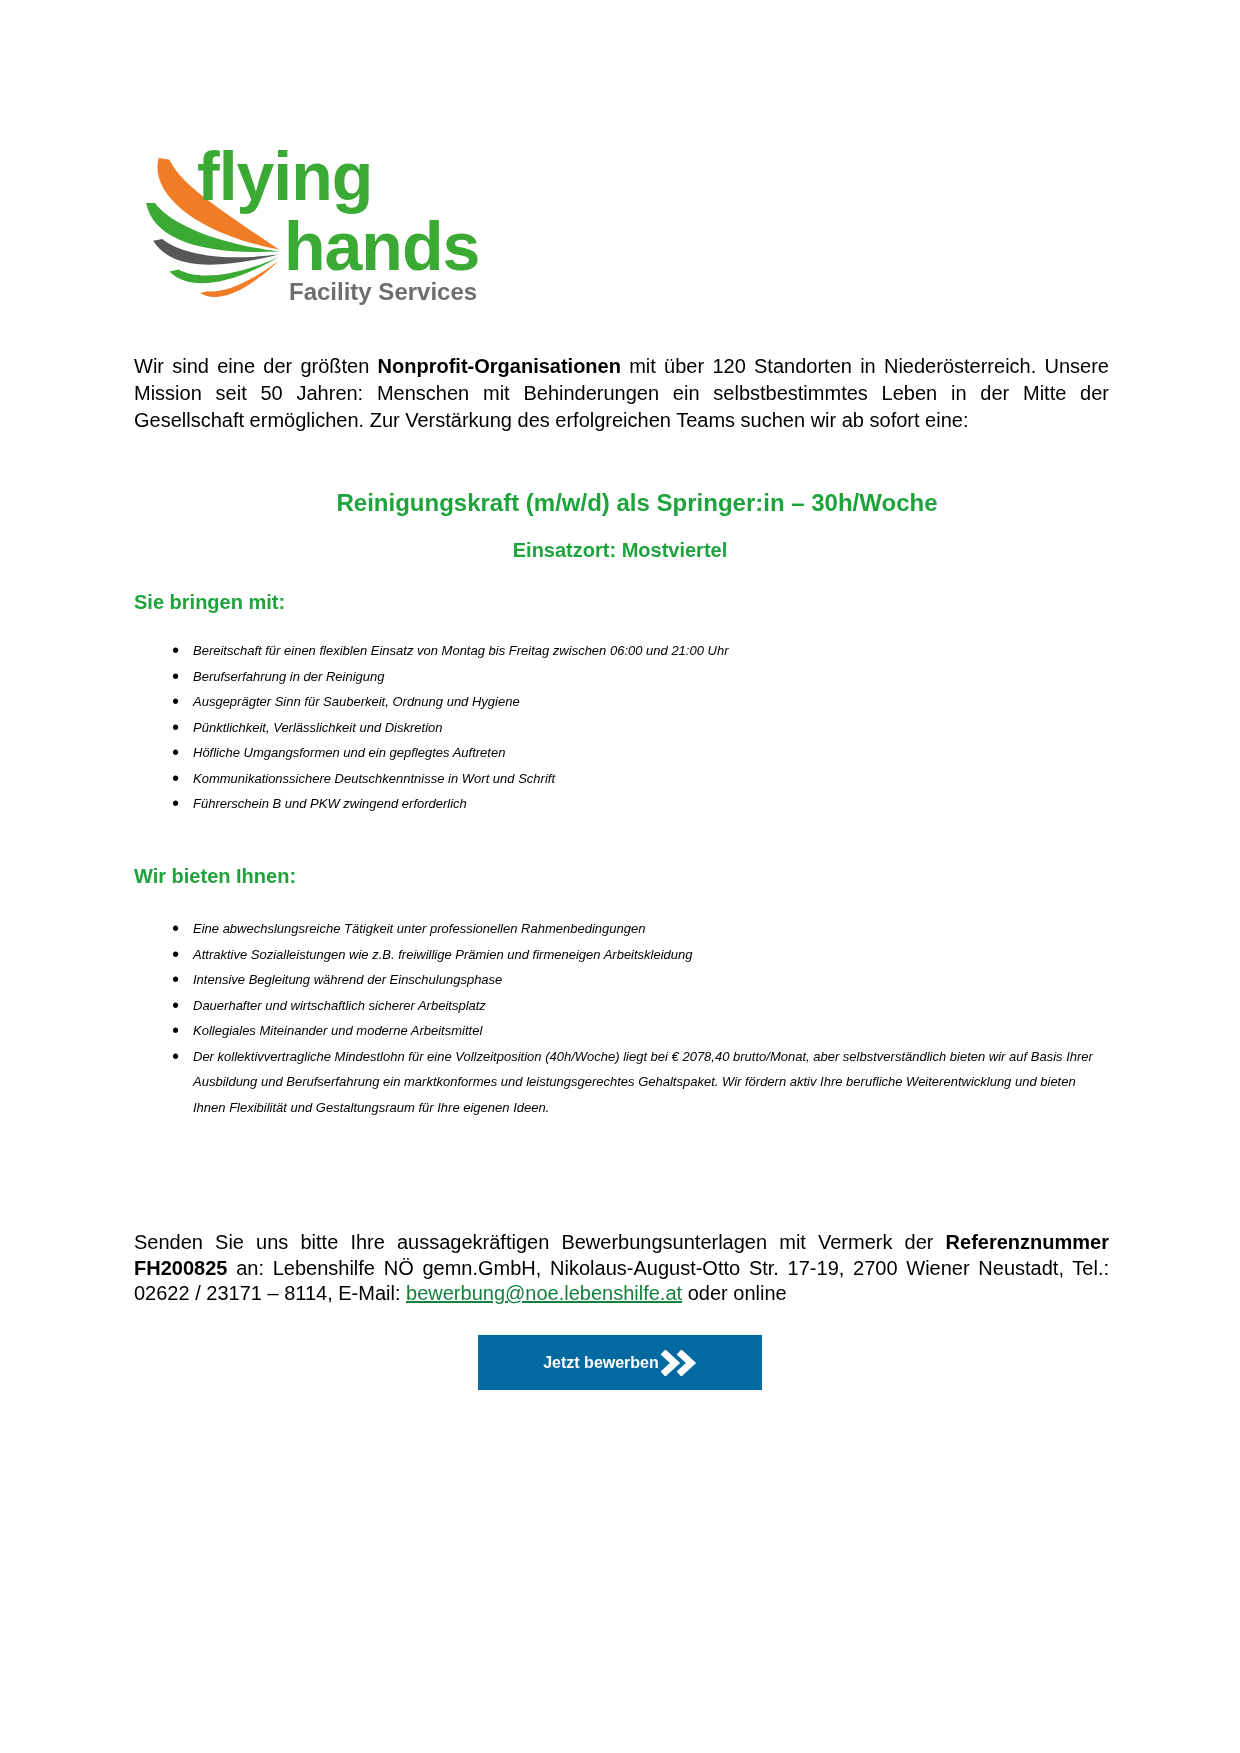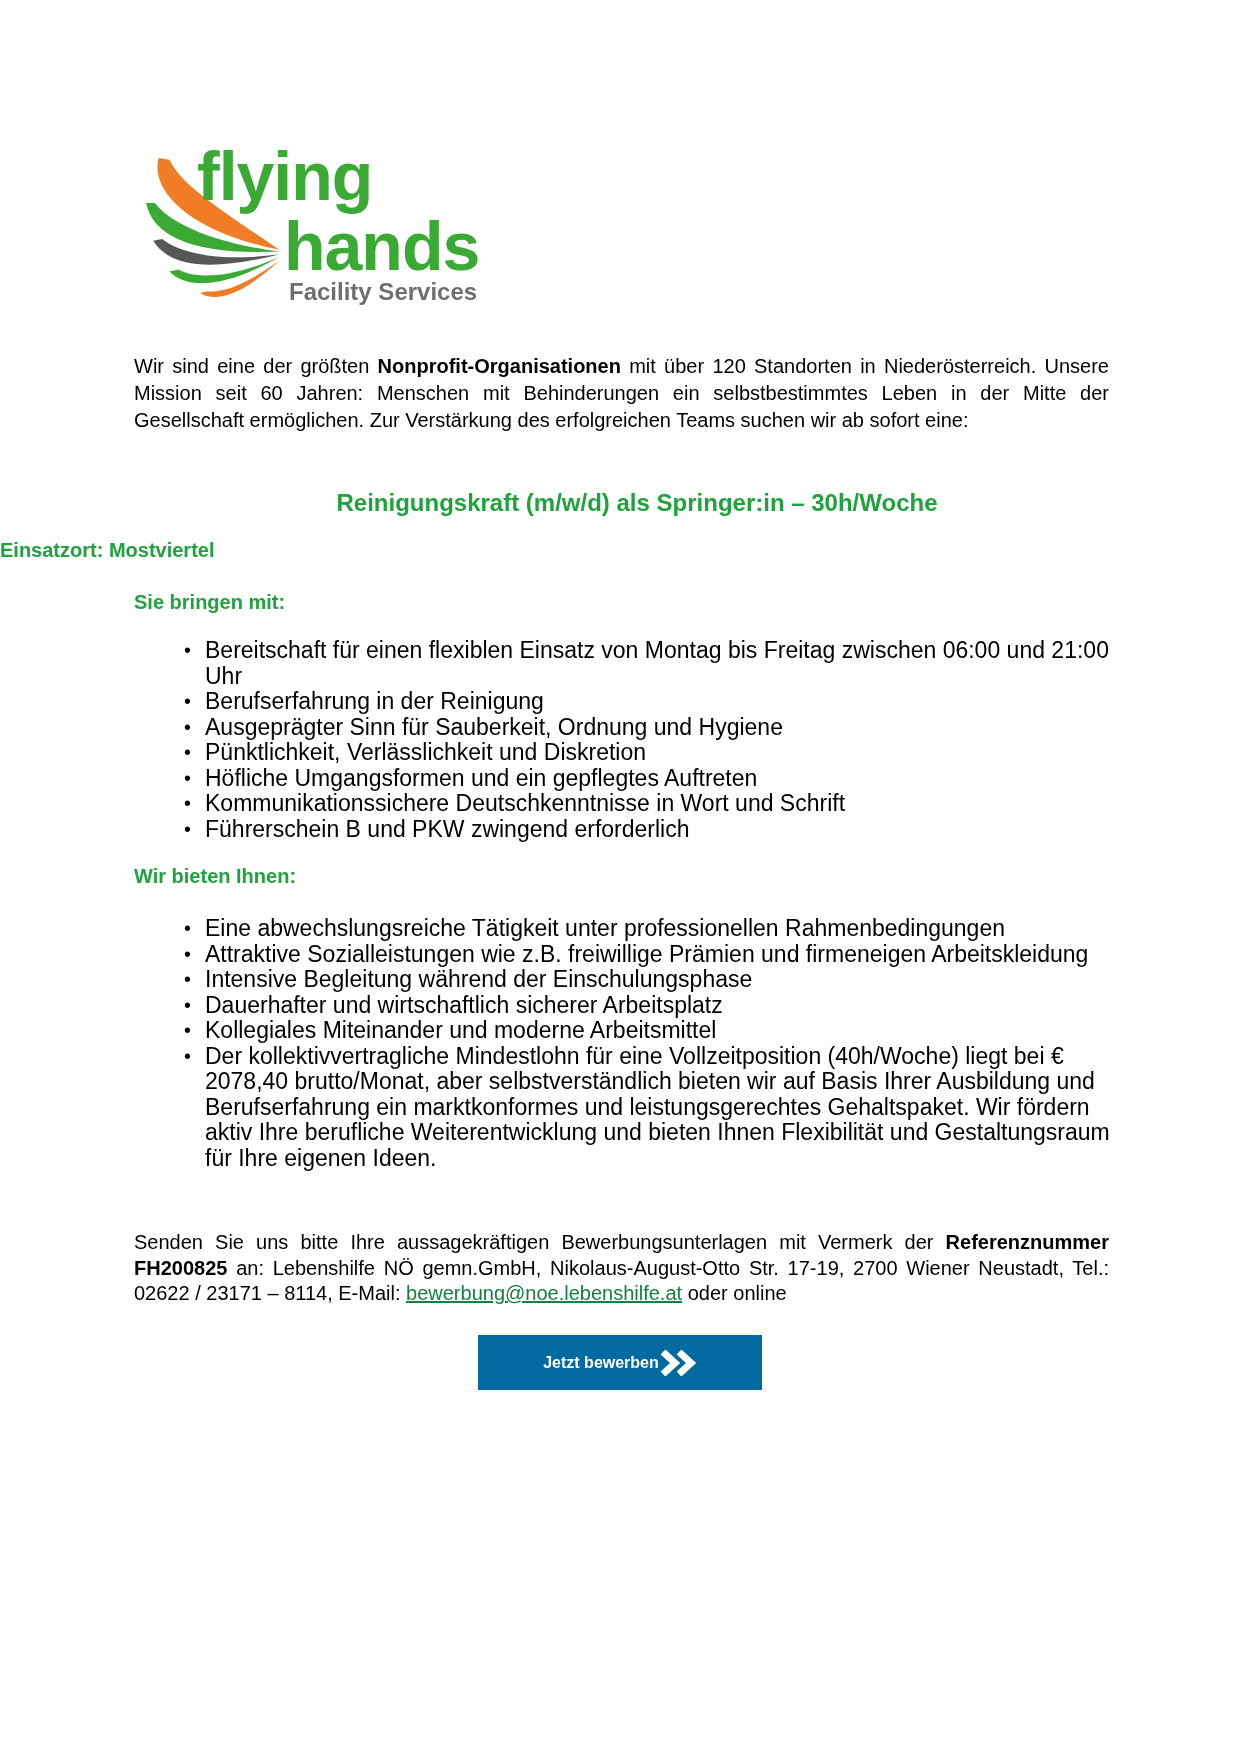--- a/index.html
+++ b/index.html
@@ -39,34 +39,34 @@
     font-size:20px; line-height:27px; text-align:justify;
   }
   .intro b { font-weight:bold; }
 
   .job-title {
     position:absolute; left:17px; top:489px; width:1240px;
     text-align:center; color:#1fa33c; font-size:24px; font-weight:bold; line-height:28px;
   }
   .job-location {
     position:absolute; left:0; top:538px; width:1240px;
-    text-align:left; color:#1fa33c; font-size:20px; font-weight:bold; line-height:24px;
+    text-align:center; color:#1fa33c; font-size:20px; font-weight:bold; line-height:24px;
   }
   .sec-heading {
     position:absolute; left:134px; width:975px;
     color:#1fa33c; font-size:20px; font-weight:bold; line-height:24px;
   }
   .h-bring   { top:590px; }
   .h-offer   { top:864px; }
   .h-interest{ top:1186px; }
 
   ul.bullets {
-    position:absolute; left:146px; width:975px;
+    position:absolute; left:134px; width:975px;
     list-style:none; padding-left:59px;
-    font-size:23px; line-height:25.5px;
+    font-size:13px; line-height:25.5px;font-style:italic;
   }
   .list-bring { top:638px; }
   .list-offer { top:916px; }
   ul.bullets li { position:relative; text-align:left; }
   ul.bullets li::before {
     content:"\2022";
     position:absolute; left:-21px; top:0;
     font-size:19.5px;
   }
 
@@ -99,21 +99,21 @@
       <path d="M2,50 C10,90 62,108 150,104 C72,94 26,70 12,50 Z" fill="#3aaa35"></path>
       <path d="M10,92 C28,122 76,126 150,107 C84,116 40,106 20,90 Z" fill="#575756"></path>
       <path d="M28,126 C50,148 94,142 150,110 C100,132 60,136 38,124 Z" fill="#3aaa35"></path>
       <path d="M62,150 C80,162 112,150 150,114 C112,142 86,150 70,148 Z" fill="#f07c26"></path>
     </svg>
     <div class="logo-flying">flying</div>
     <div class="logo-hands">hands</div>
     <div class="logo-tagline">Facility Services</div>
   </div>
 
-  <p class="intro"><span>Wir sind eine der größten </span><b>Nonprofit-Organisationen</b><span> mit über 120 Standorten in Niederösterreich. Unsere Mission seit 60 Jahren: Menschen mit Behinderungen ein selbstbestimmtes Leben in der Mitte der Gesellschaft ermöglichen. Zur Verstärkung des erfolgreichen Teams suchen wir ab sofort eine:</span></p>
+  <p class="intro"><span>Wir sind eine der größten </span><b>Nonprofit-Organisationen</b><span> mit über 120 Standorten in Niederösterreich. Unsere Mission seit 50 Jahren: Menschen mit Behinderungen ein selbstbestimmtes Leben in der Mitte der Gesellschaft ermöglichen. Zur Verstärkung des erfolgreichen Teams suchen wir ab sofort eine:</span></p>
 
   <div class="job-title">Reinigungskraft (m/w/d) als Springer:in – 30h/Woche</div>
   <div class="job-location">Einsatzort: Mostviertel</div>
 
   <div class="sec-heading h-bring">Sie bringen mit:</div>
   <ul class="bullets list-bring">
     <li>Bereitschaft für einen flexiblen Einsatz von Montag bis Freitag zwischen 06:00 und 21:00 Uhr</li>
     <li>Berufserfahrung in der Reinigung</li>
     <li>Ausgeprägter Sinn für Sauberkeit, Ordnung und Hygiene</li>
     <li>Pünktlichkeit, Verlässlichkeit und Diskretion</li>

